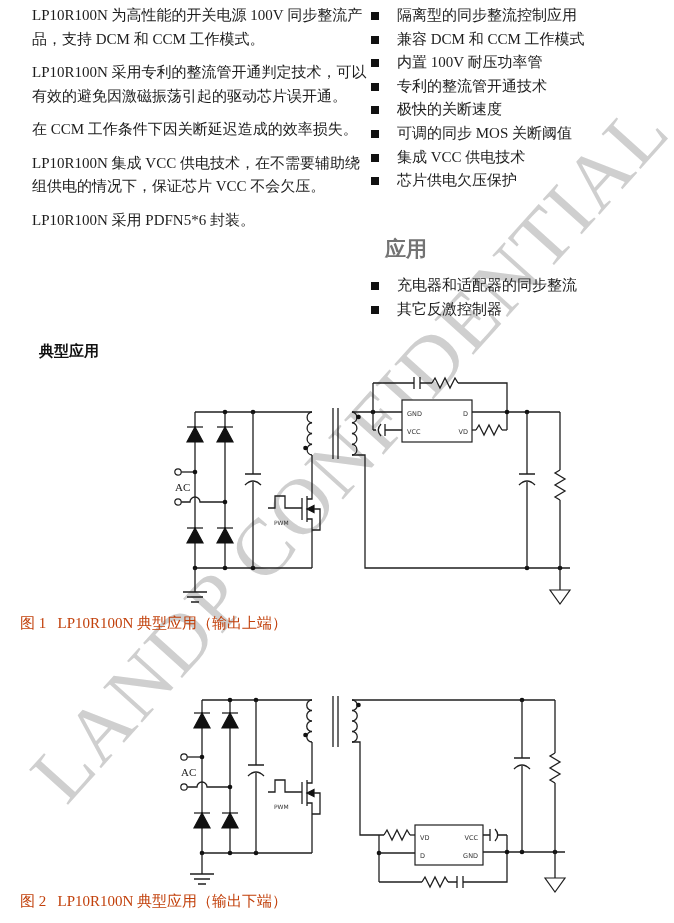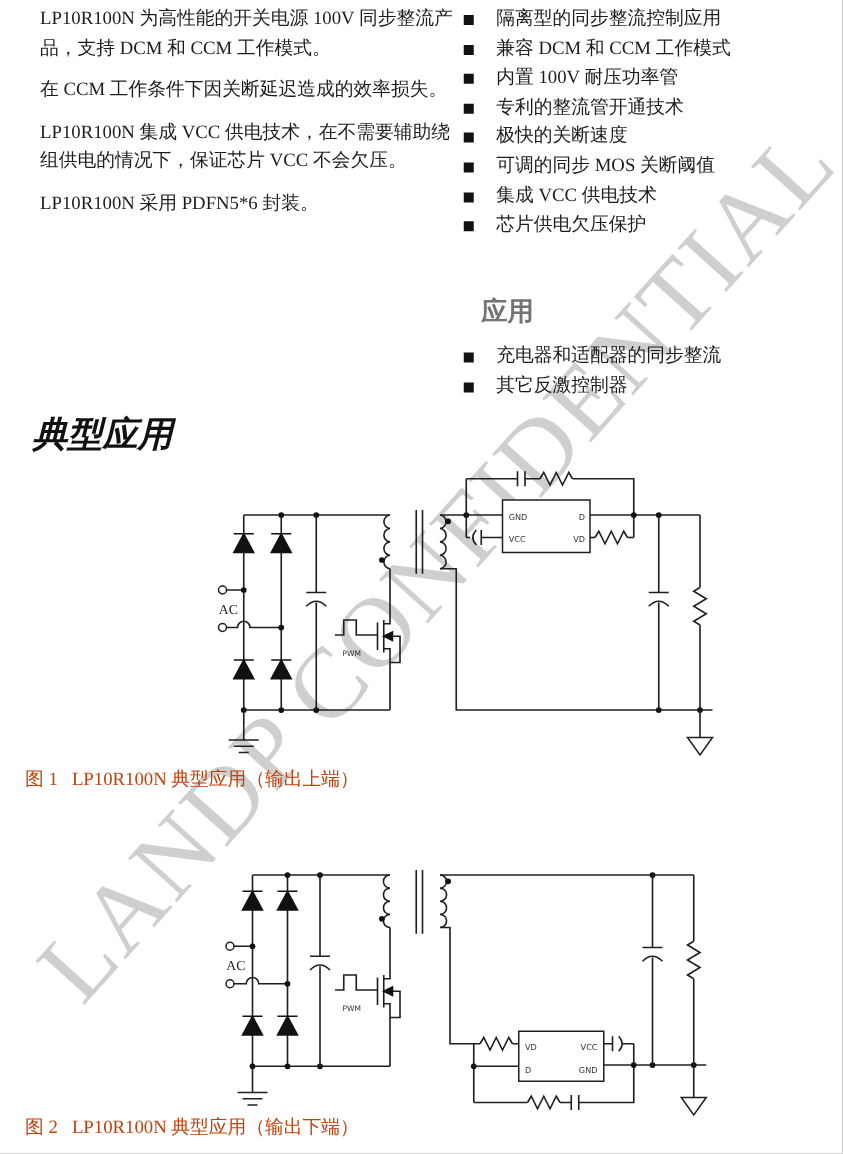--- a/index.html
+++ b/index.html
@@ -21,23 +21,23 @@
   .col-left .line{font-size:15px;line-height:23.5px;white-space:pre;}
   .para-package{margin-top:33px;}
   .col-right{position:absolute;left:371px;top:4px;width:296px;}
   .blist{list-style:none;margin:0;padding:0;}
   .blist li{display:flex;align-items:flex-start;font-size:15px;line-height:23.6px;}
   .sq{flex:0 0 auto;width:8px;height:8px;background:#111;margin:8px 18px 0 0;}
   .h-apps{position:absolute;left:385px;top:235px;margin:0;
     font-family:"Liberation Sans","DejaVu Sans",sans-serif;
     font-size:21px;font-weight:700;color:#737373;}
   .apps-list{position:absolute;left:371px;top:274px;width:296px;}
-  .h-typical{position:absolute;left:24px;top:327px;margin:2px;
+  .h-typical{position:absolute;left:24px;top:327px;margin:15px;
     font-family:"Liberation Sans","DejaVu Sans",sans-serif;
-    font-size:28px;font-weight:700;color:#111;font-style:italic;}
+    font-size:15px;font-weight:700;color:#111;}
   .fig1{position:absolute;left:170px;top:368px;}
   .fig2{position:absolute;left:170px;top:688px;}
   .fig-caption{position:absolute;left:20px;width:654px;text-align:left;
     font-size:15px;color:#c2410c;white-space:pre;}
   .cap1{top:614px;} .cap2{top:892px;}
   svg .wire{stroke:#1f1f1f;stroke-width:1.3;fill:none;}
   svg .comp{stroke:#111;stroke-width:1.2;fill:#111;}
   svg .dot{fill:#111;stroke:none;}
   svg .term{fill:#fff;stroke:#1f1f1f;stroke-width:1.2;}
   svg .icbox{fill:#fff;stroke:#1f1f1f;stroke-width:1.2;}
@@ -54,20 +54,24 @@
   <div class="watermark">LANDP CONFIDENTIAL</div>
 
   <div class="content">
 
     <div class="col-left">
       <div class="para">
         <div class="line">LP10R100N 为高性能的开关电源 100V 同步整流产</div>
         <div class="line">品，支持 DCM 和 CCM 工作模式。</div>
       </div>
       <div class="para">
+        <div class="line">LP10R100N 采用专利的整流管开通判定技术，可以</div>
+        <div class="line">有效的避免因激磁振荡引起的驱动芯片误开通。</div>
+      </div>
+      <div class="para">
         <div class="line">在 CCM 工作条件下因关断延迟造成的效率损失。</div>
       </div>
       <div class="para">
         <div class="line">LP10R100N 集成 VCC 供电技术，在不需要辅助绕</div>
         <div class="line">组供电的情况下，保证芯片 VCC 不会欠压。</div>
       </div>
       <div class="para para-package">
         <div class="line">LP10R100N 采用 PDFN5*6 封装。</div>
       </div>
     </div>

